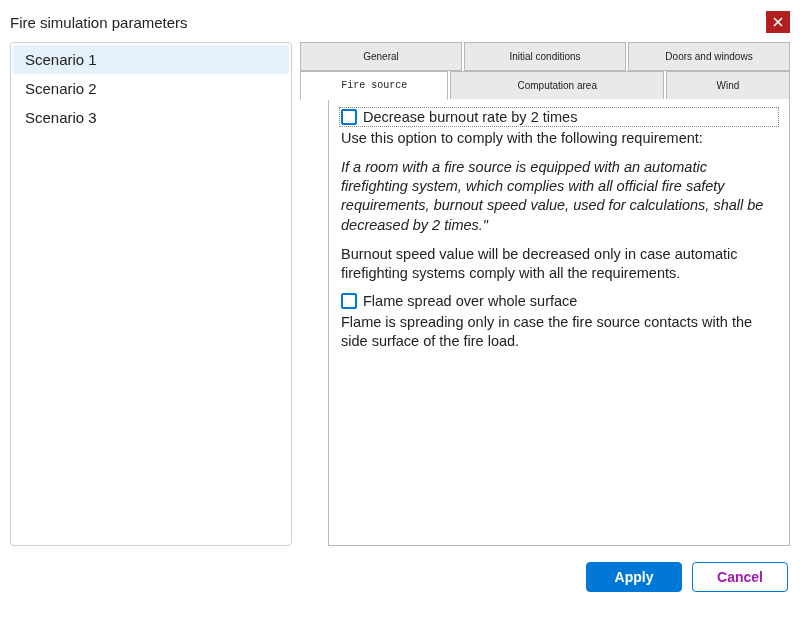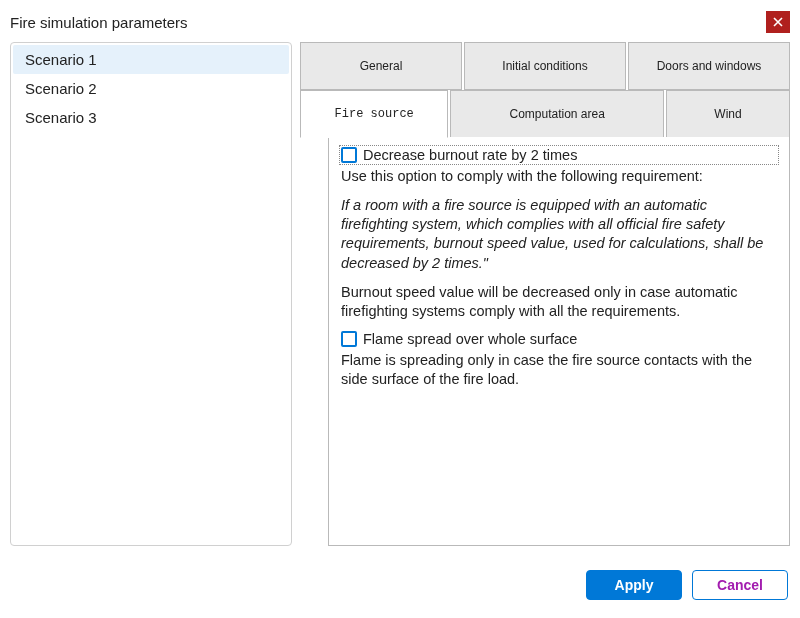--- a/index.html
+++ b/index.html
@@ -53,25 +53,25 @@
     display: flex;
     flex-direction: column;
   }
   .tabrow {
     display: flex;
     gap: 2px;
   }
   .tab {
     flex: 1;
     text-align: center;
-    padding: 16px 0;
+    padding: 8px 0;
     border: 1px solid #b9b9b9;
     background: #e9e9e9;
     cursor: pointer;
-    font-size: 12px;
+    font-size: 10px;
   }
   .tab.active {
     background: #fff;
     border-bottom: 1px solid #fff;
     position: relative;
     z-index: 2;
     font-family: Liberation Mono, monospace;
   }
   .tabpage {
     border: 1px solid #b9b9b9;
@@ -100,21 +100,21 @@
     width: 16px; height: 16px;
     border: 2px solid #0078d7;
     border-radius: 2px;
     flex: 0 0 16px;
   }
   .para { margin: 2px 0 10px 0; line-height: 1.32; }
   .ital { font-style: italic; }
   .footer {
     position: absolute;
     right: 12px;
-    bottom: 18px;
+    bottom: 26px;
     display: flex;
     gap: 10px;
   }
   .btn {
     width: 96px;
     height: 30px;
     border-radius: 4px;
     font-size: 14px;
     font-weight: 600;
     display: flex; align-items: center; justify-content: center;

